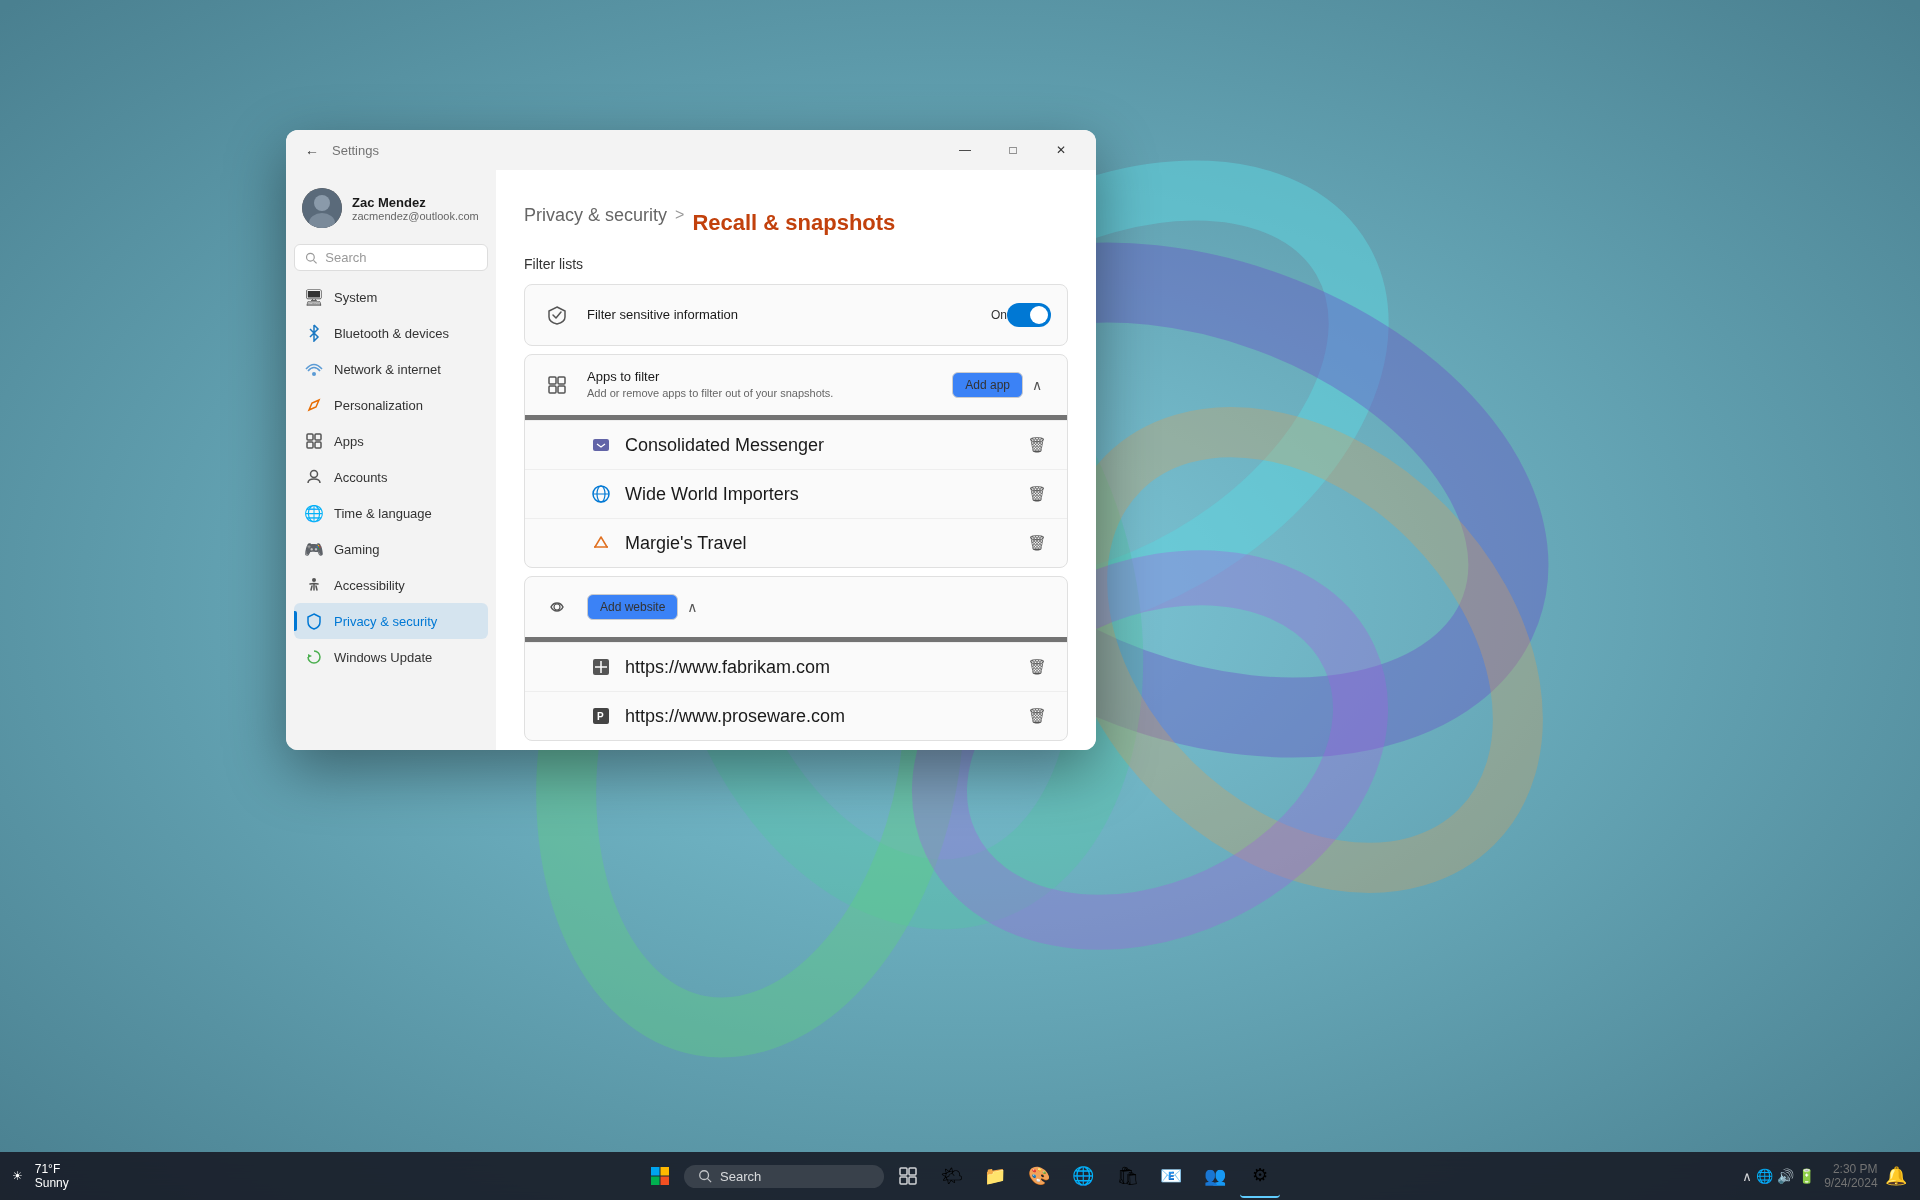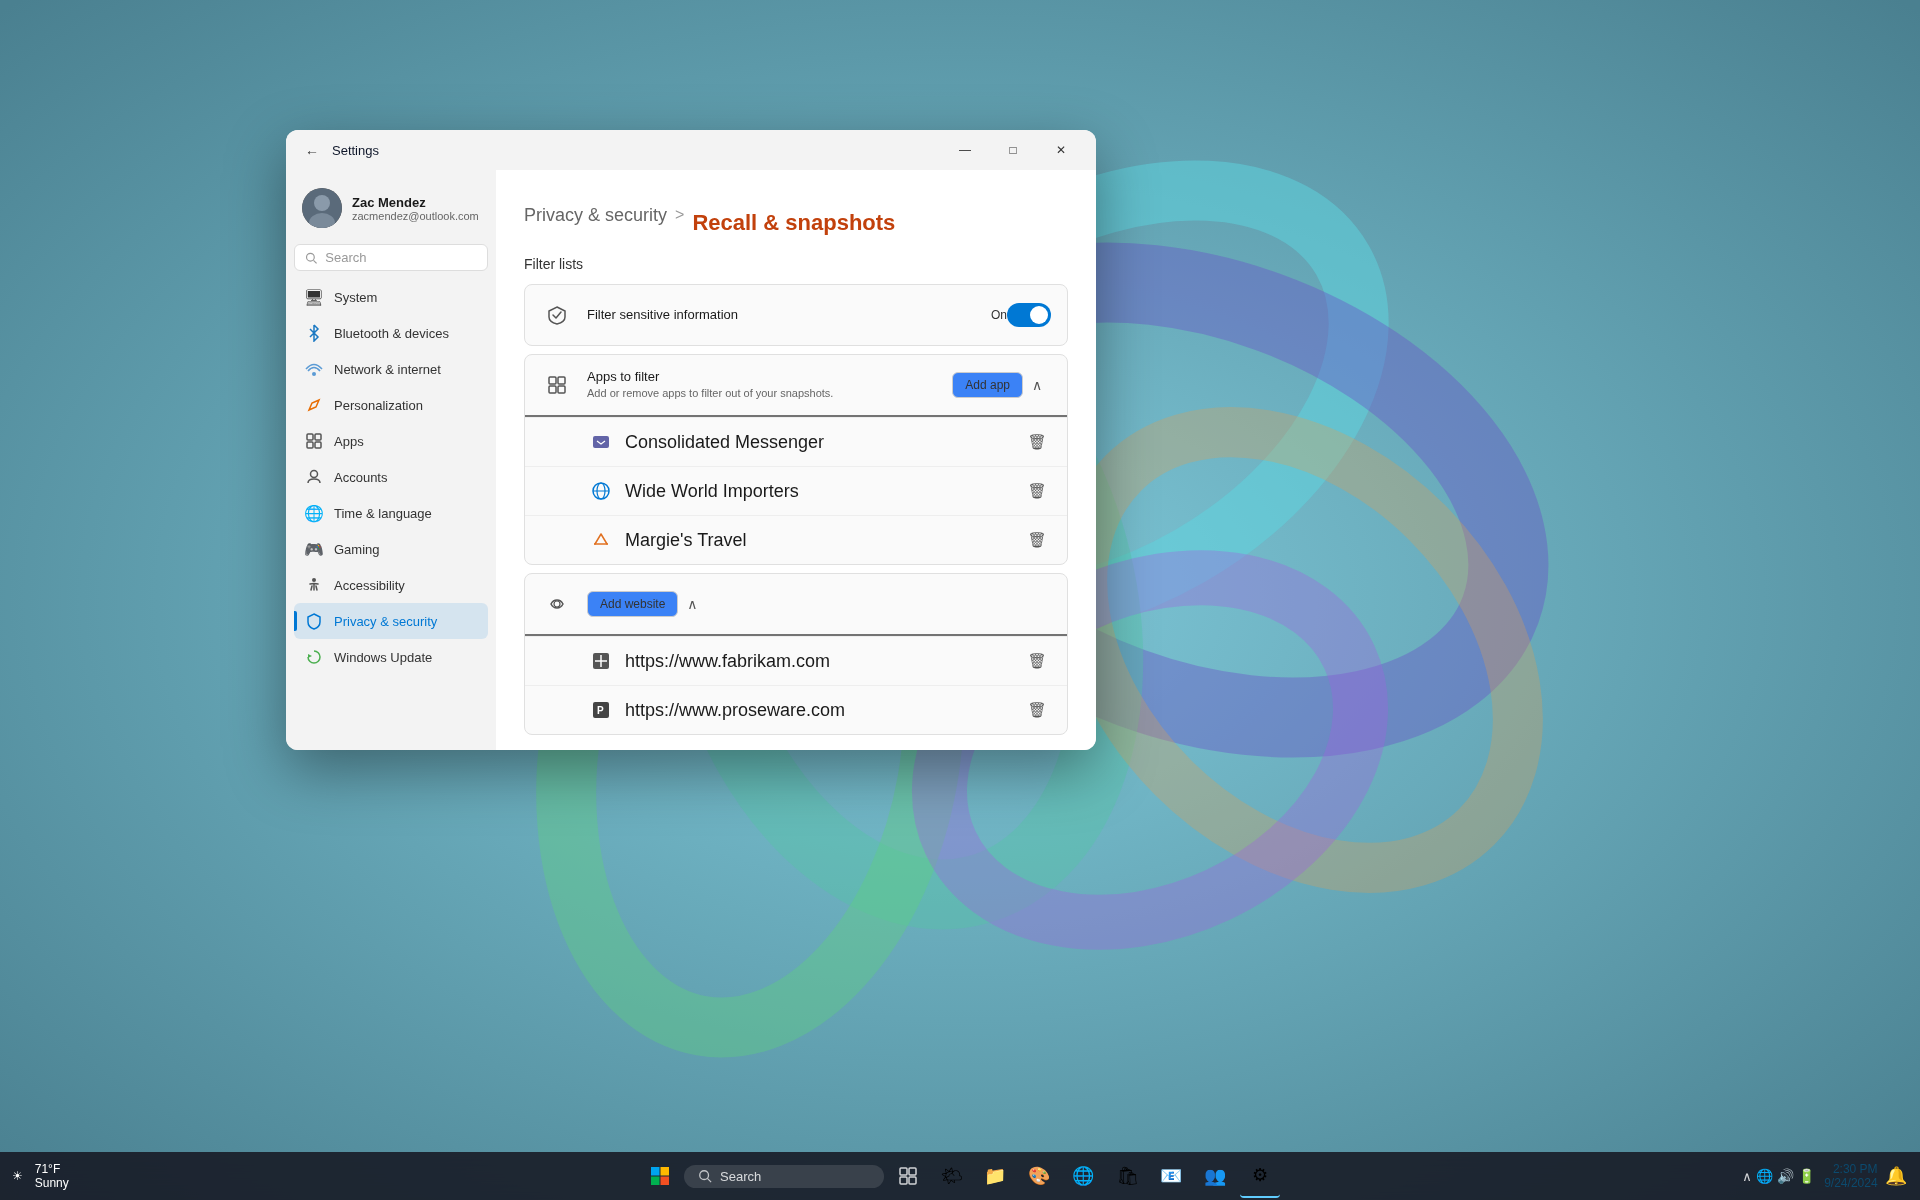--- a/index.html
+++ b/index.html
@@ -77,21 +77,21 @@
     .taskbar-weather {
       display: flex;
       flex-direction: column;
       align-items: flex-start;
       color: white;
       font-size: 12px;
       margin-right: 8px;
     }
 
     .taskbar-clock {
-      color: #0c4a6e;
+      color: #737373;
       font-size: 12px;
       text-align: right;
     }
 
     .taskbar-sys-icons {
       display: flex;
       align-items: center;
       gap: 4px;
       color: white;
       font-size: 14px;
@@ -128,21 +128,21 @@
       display: flex;
       align-items: center;
       justify-content: center;
       cursor: pointer;
       color: #333;
       font-size: 14px;
     }
 
     .titlebar-title {
       font-size: 13px;
-      color: #0f172a;
+      color: #737373;
       margin-left: 6px;
     }
 
     .titlebar-controls {
       margin-left: auto;
       display: flex;
       gap: 2px;
     }
 
     .titlebar-btn {
@@ -305,21 +305,21 @@
       margin-bottom: 8px;
       background: #fafafa;
       overflow: hidden;
     }
 
     .card-row {
       display: flex;
       align-items: center;
       padding: 14px 16px;
       gap: 14px;
-      border-bottom: 2px solid #737373;
+      border-bottom: 5px solid #737373;
     }
 
     .card-row:last-child { border-bottom: none; }
 
     .card-icon {
       width: 32px;
       height: 32px;
       display: flex;
       align-items: center;
       justify-content: center;

